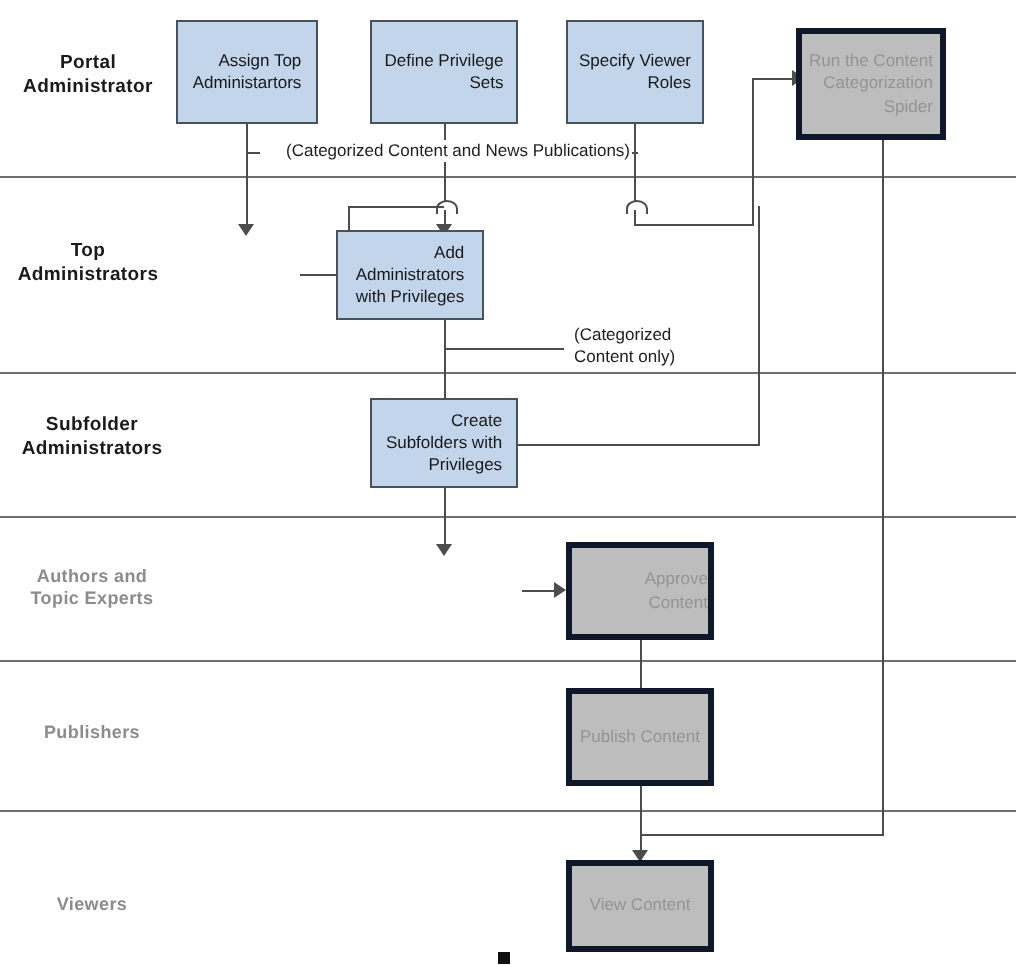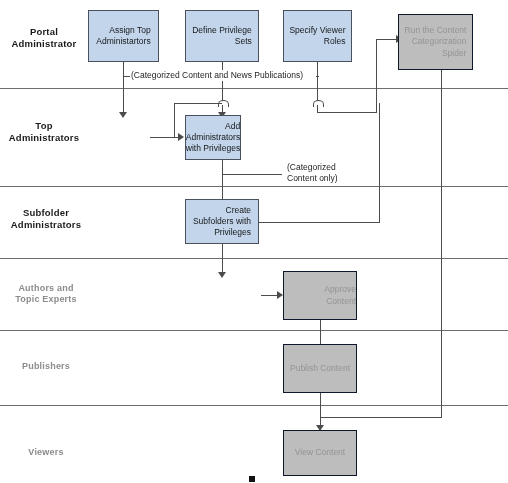--- a/index.html
+++ b/index.html
@@ -56,21 +56,21 @@
     white-space: pre-line;
     font-size: 8.5px;
   }
   .node.active {
     background: #c3d5ea;
     border: 1px solid #49515c;
     color: #16181b;
   }
   .node.inactive {
     background: #bdbdbd;
-    border: 1px solid #0f172a;
+    border: 3px solid #0f172a;
     color: #949494;
   }
   
   .conn-v {
     position: absolute;
     width: 0;
     border-left: 1.4px solid #4c4c4c;
   }
   .conn-h {
     position: absolute;
@@ -158,21 +158,21 @@
   <div class="conn-v" style="left:317px; top:62px; height:41px;"></div>
   <div class="hop" style="left:313px; top:100px;"></div>
   <div class="conn-v" style="left:317px; top:105px; height:8px;"></div>
   <div class="conn-h" style="left:317px; top:112px; width:59px;"></div>
   <div class="conn-v" style="left:376px; top:39px; height:74px;"></div>
   <div class="conn-h" style="left:376px; top:39px; width:22px;"></div>
   <div class="arrow-right" style="left:396px; top:35px;"></div>
 
   <div class="conn-h" style="left:123px; top:76px; width:9px;"></div>
   <div class="conn-h" style="left:311px; top:76px; width:8px;"></div>
-  <div class="edge-label" style="left:130px; top:70px; width:184px; text-align:left;">(Categorized Content and News Publications)</div>
+  <div class="edge-label" style="left:130px; top:70px; width:184px; text-align:right;">(Categorized Content and News Publications)</div>
 
   <div class="conn-h" style="left:150px; top:137px; width:30px;"></div>
   <div class="arrow-right" style="left:178px; top:133px;"></div>
 
   <div class="conn-v" style="left:174px; top:103px; height:34px;"></div>
   <div class="conn-h" style="left:174px; top:103px; width:48px;"></div>
 
   <div class="conn-v" style="left:222px; top:160px; height:46px;"></div>
   <div class="arrow-down" style="left:218px; top:201px;"></div>
 
@@ -205,21 +205,21 @@
 Roles</div>
 
   <div class="node active" style="left:185px; top:10px; width:74px; height:52px;">Define Privilege
 Sets</div>
 
   <div class="node inactive" style="left:398px; top:14px; width:75px; height:56px;">Run the Content
 Categorization
 Spider</div>
 
 
-  <div class="node active" style="left:185px; top:115px; width:56px; height:45px;">Add
+  <div class="node active" style="left:168px; top:115px; width:74px; height:45px;">Add
 Administrators
 with Privileges</div>
 
   <div class="node active" style="left:185px; top:199px; width:74px; height:45px;">Create
 Subfolders with
 Privileges</div>
 
 
   <div class="node inactive" style="left:283px; top:271px; width:74px; height:49px;padding-left:23px;">Approve Content</div>
 

